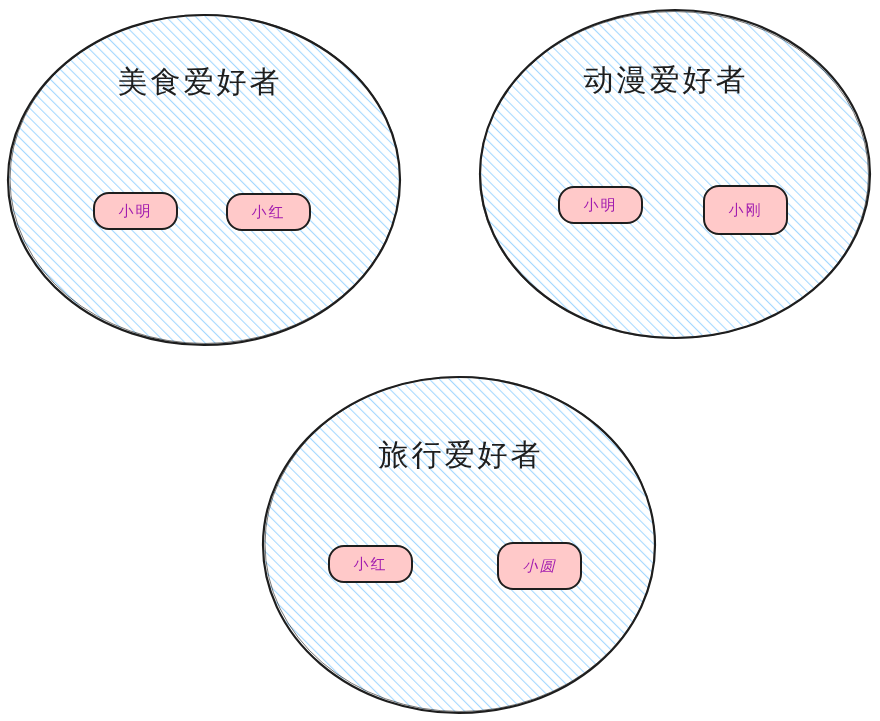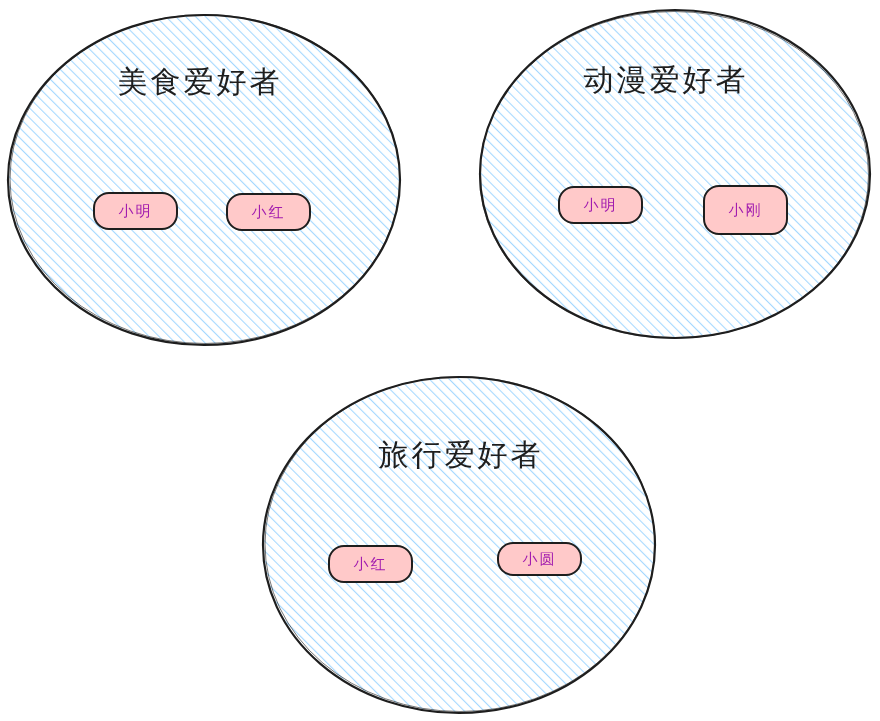--- a/index.html
+++ b/index.html
@@ -51,13 +51,13 @@
 <div class="group-title" style="left:200px; top:62px;">美食爱好者</div>
 <div class="member-pill" style="left:93px; top:192px; width:85px; height:38px;">小明</div>
 <div class="member-pill" style="left:226px; top:193px; width:85px; height:38px;">小红</div>
 
 <div class="group-title" style="left:666px; top:60px;">动漫爱好者</div>
 <div class="member-pill" style="left:558px; top:186px; width:85px; height:38px;">小明</div>
 <div class="member-pill" style="left:703px; top:185px; width:85px; height:50px;">小刚</div>
 
 <div class="group-title" style="left:461px; top:435px;">旅行爱好者</div>
 <div class="member-pill" style="left:328px; top:545px; width:85px; height:38px;">小红</div>
-<div class="member-pill" style="left:497px; top:542px; width:85px; height:34px;">小圆</div>
+<div class="member-pill" style="left:497px; top:542px; width:85px; height:48px;font-style:italic;">小圆</div>
 
 </body></html>

